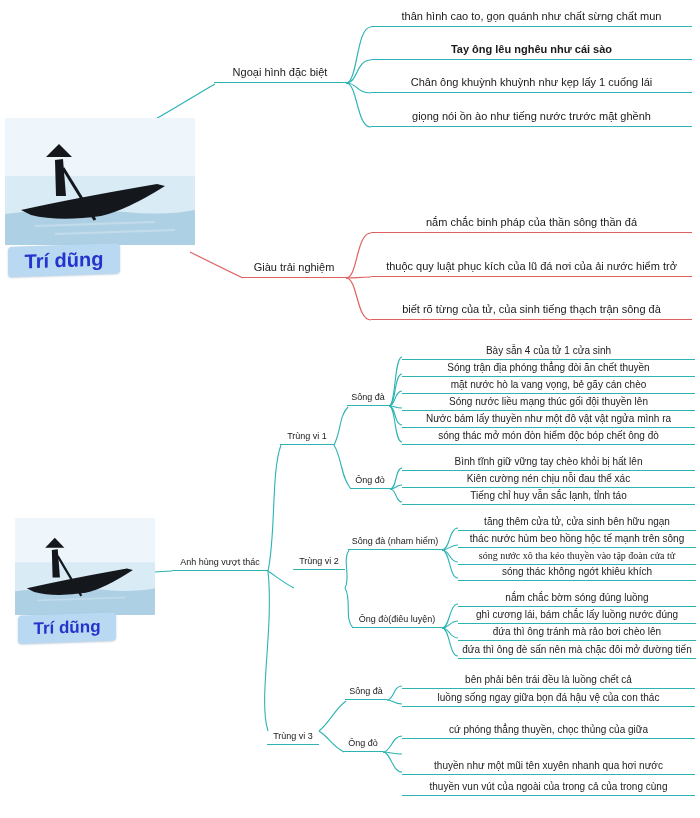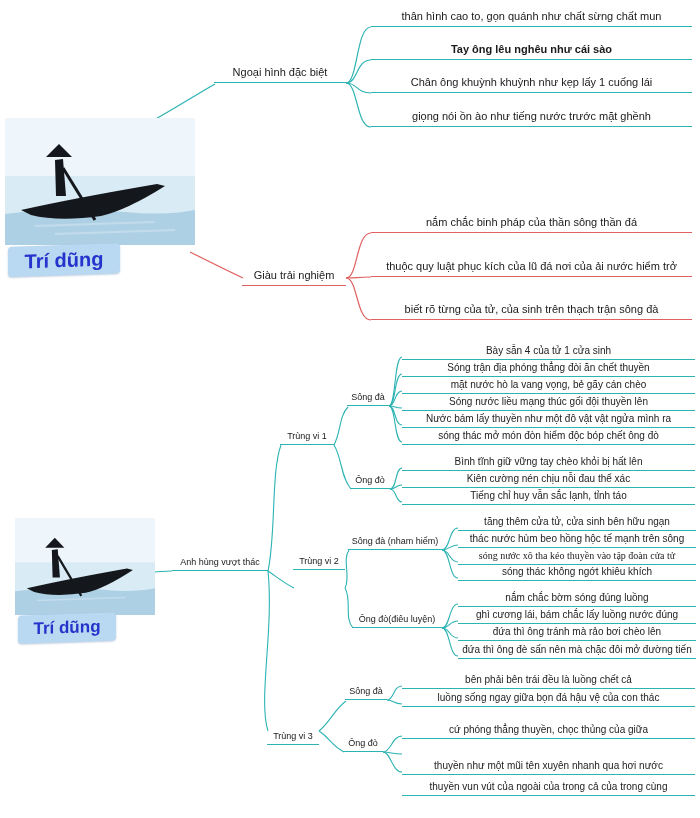--- a/index.html
+++ b/index.html
@@ -90,24 +90,24 @@
     </svg>
   </div>
   <div class="banner" style="left:8px; top:245px; width:112px; height:30px; font-size:20px;">Trí dũng</div>
 
   <div class="node f11" style="left:214px; top:66px; width:132px;">Ngoại hình đặc biệt</div>
   <div class="node f11" style="left:371px; top:10px;  width:321px;">thân hình cao to, gọn quánh như chất sừng chất mun</div>
   <div class="node f11" style="left:371px; top:43px;  width:321px;font-weight:bold;">Tay ông lêu nghêu như cái sào</div>
   <div class="node f11" style="left:371px; top:76px;  width:321px;">Chân ông khuỳnh khuỳnh như kẹp lấy 1 cuống lái</div>
   <div class="node f11" style="left:371px; top:110px; width:321px;">giọng nói ồn ào như tiếng nước trước mặt ghềnh</div>
 
-  <div class="node f11 red" style="left:242px; top:261px; width:104px;margin-top:8px;">Giàu trải nghiệm</div>
+  <div class="node f11 red" style="left:242px; top:261px; width:104px;">Giàu trải nghiệm</div>
   <div class="node f11 red" style="left:371px; top:216px; width:321px;">nắm chắc binh pháp của thần sông thần đá</div>
   <div class="node f11 red" style="left:371px; top:260px; width:321px;">thuộc quy luật phục kích của lũ đá nơi của ải nước hiểm trở</div>
-  <div class="node f11 red" style="left:371px; top:303px; width:321px;">biết rõ từng của tử, của sinh trên thạch trận sông đà</div>
+  <div class="node f11 red" style="left:371px; top:303px; width:321px;">biết rõ từng của tử, của sinh tiếng thạch trận sông đà</div>
 
   <div class="picture" style="left:15px; top:518px; width:140px; height:97px;">
     <svg width="140" height="97" viewBox="0 0 190 127" preserveAspectRatio="none">
       <rect width="190" height="127" fill="#eef6fb"></rect>
       <rect y="58" width="190" height="69" fill="#d9ebf5"></rect>
       <path d="M0,96 Q60,88 120,94 Q160,98 190,92 L190,127 L0,127 Z" fill="#aed0e5"></path>
       <path d="M16,92 Q70,80 152,66 L160,68 Q122,92 96,98 Q54,104 26,97 Z" fill="#14171c"></path>
       <path d="M50,42 L58,41 L61,78 L51,78 Z" fill="#14171c"></path>
       <path d="M41,39 L67,39 L54,26 Z" fill="#14171c"></path>
       <line x1="58" y1="50" x2="90" y2="102" stroke="#14171c" stroke-width="3"></line>

